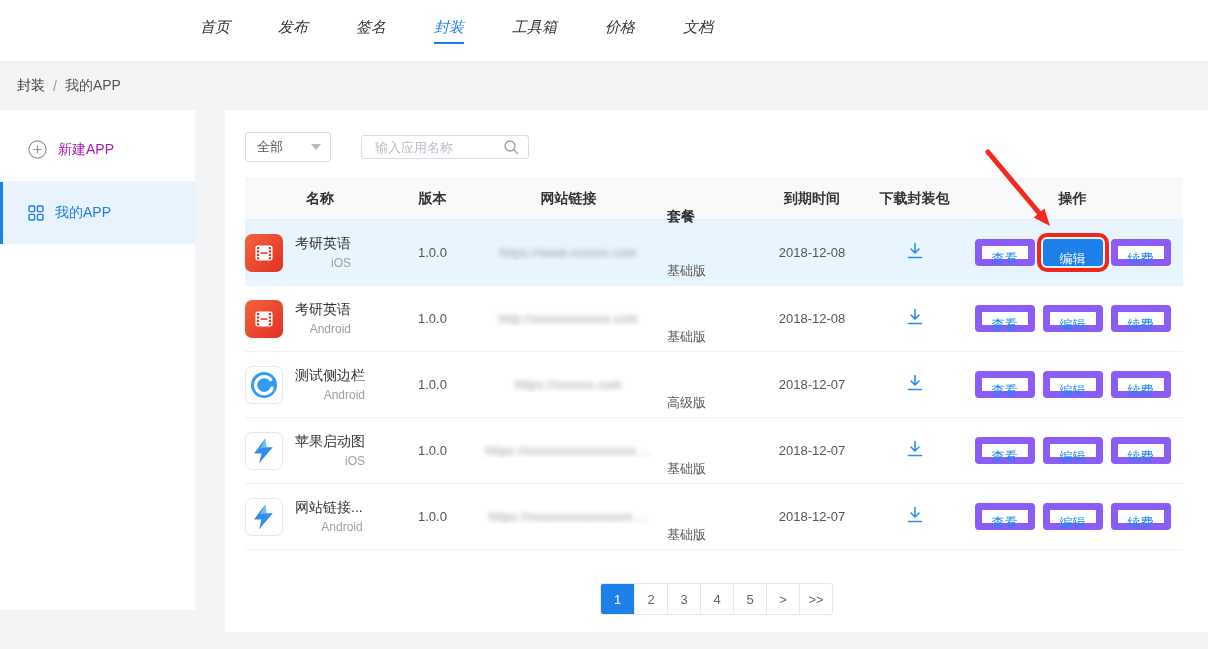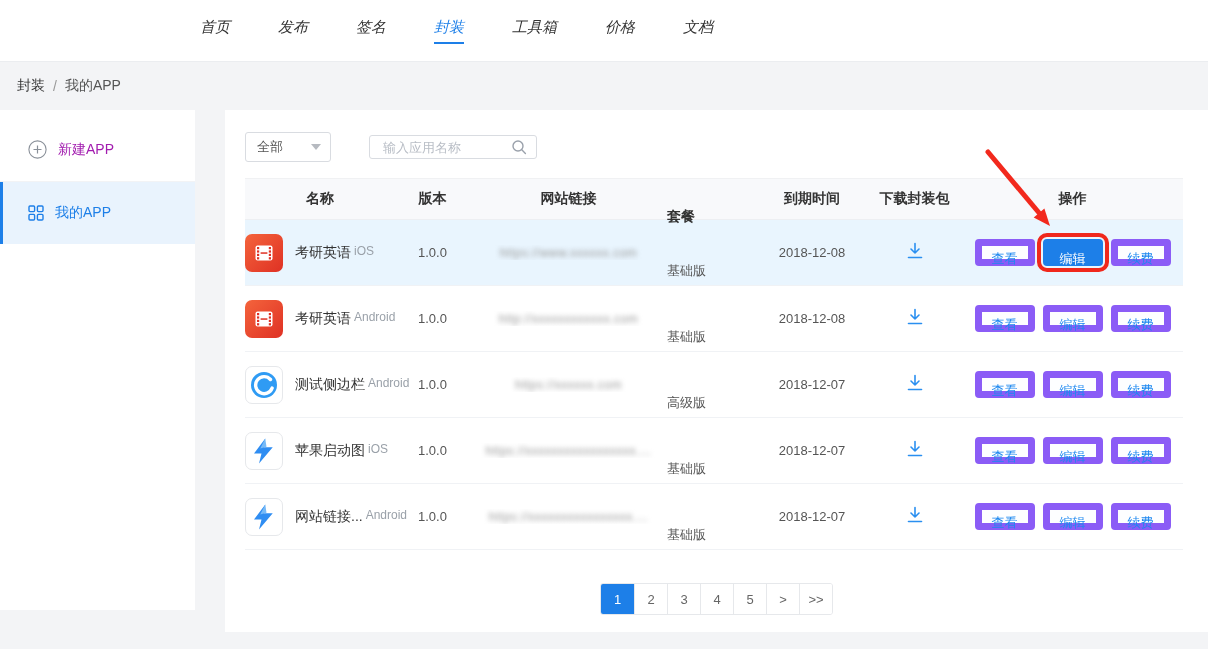--- a/index.html
+++ b/index.html
@@ -26,21 +26,21 @@
   .bc-sep { color:#999; }
   .bc-current { color:#555; }
   
   .sidebar { position:absolute; left:0; top:110px; width:195px; height:500px; background:#fff; padding-top:8px; }
   .side-item { height:64px; display:flex; align-items:center; gap:11px; padding-left:28px; font-size:14px; color:#a21caf; cursor:pointer; position:relative; }
   .side-item.new { border-bottom:1px solid #f2f3f5; }
   .side-item.active { background:#e9f3fd; color:#1d7fe8; height:62px; }
   .side-item.active::before { content:""; position:absolute; left:0; top:0; bottom:0; width:3px; background:#1d7fe8; }
   
   .main { position:absolute; left:225px; top:110px; width:983px; height:522px; background:#fff; }
-  .filter-row { display:flex; align-items:center; gap:38px; padding:22px 0 16px 20px; }
+  .filter-row { display:flex; align-items:center; gap:30px; padding:22px 0 16px 20px; }
   .select-box { width:86px; height:30px; border:1px solid #d9dce1; border-radius:3px; display:flex; align-items:center; justify-content:space-between; padding:0 9px 0 11px; font-size:13px; color:#555; background:#fff; cursor:pointer; }
   .caret { width:0; height:0; border-left:5px solid transparent; border-right:5px solid transparent; border-top:6px solid #b6bac0; }
   .search-box { width:168px; height:24px; border:1px solid #d9dce1; border-radius:3px; display:flex; align-items:center; padding:0 8px 0 11px; background:#fff; }
   .search-box input { border:none; outline:none; flex:1; width:100px; font-size:13px; color:#333; font-family:inherit; background:transparent; }
   .search-box input::placeholder { color:#b9bec6; }
   
   .table { margin:0 25px 0 20px; }
   .t-head { display:flex; align-items:center; height:42px; background:#f8f9fb; border-top:1px solid #f0f1f3; border-bottom:1px solid #edeff2; font-size:14px; font-weight:bold; color:#333; }
   .t-row { display:flex; align-items:center; height:66px; border-bottom:1px solid #f0f2f5; font-size:13px; color:#555; background:#fff; }
   .t-row.row-hl { background:#e9f5fe; }
@@ -48,21 +48,21 @@
   .c-ver  { width:75px;  text-align:center; }
   .c-link { width:197px; text-align:center; overflow:hidden; }
   .c-plan { width:90px;  text-align:left;margin-top:36px; }
   .c-exp  { width:110px; text-align:center; }
   .c-dl   { width:95px;  text-align:center; }
   .c-act  { width:221px; display:flex; align-items:center; justify-content:center; gap:8px; }
   .t-head .c-name { display:block; text-align:center; }
   .app-icon { width:38px; height:38px; border-radius:7px; margin-right:12px; flex:none; display:flex; align-items:center; justify-content:center; }
   .icon-film { background:linear-gradient(135deg,#f4643c,#df3124); }
   .icon-white { background:#fff; border:1px solid #e6e8eb; }
-  .nm { display:flex; flex-direction:row; gap:3px; }
+  .nm { display:flex; flex-direction:column; gap:3px;align-items:flex-end; }
   .app-name { font-size:14px; color:#333; white-space:nowrap; }
   .app-platform { font-size:12px; color:#9aa1a9; }
   .blur { filter:blur(2.5px); color:#999; font-size:12px; letter-spacing:.5px; white-space:nowrap; }
   .dl-btn { display:inline-flex; cursor:pointer; }
   button { font-family:inherit; }
   .btn { min-width:48px; height:27px; border:7px solid #8b5cf6; background:#fdfeff; color:#1d88f0; font-size:13px; border-radius:4px; cursor:pointer; padding:0 10px; line-height:25px; }
   .btn-primary { background:#1d7fe8; border-color:#1d7fe8; color:#fff; }
   .annotated { outline:4px solid #f0281c; outline-offset:2px; }
   
   .pagination { display:flex; justify-content:center; margin-top:33px; }

